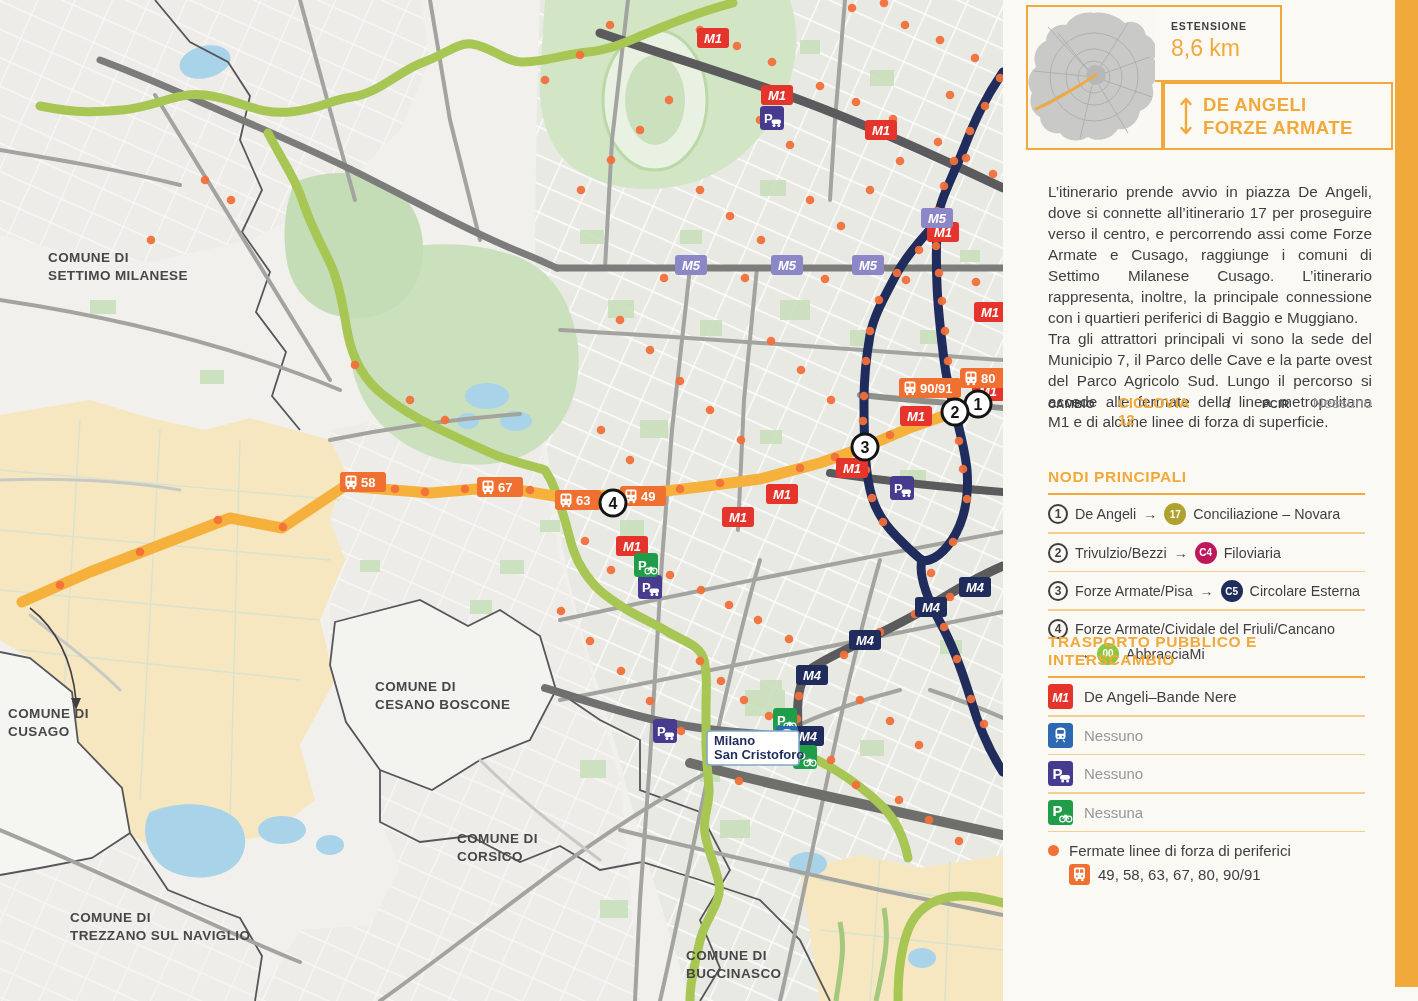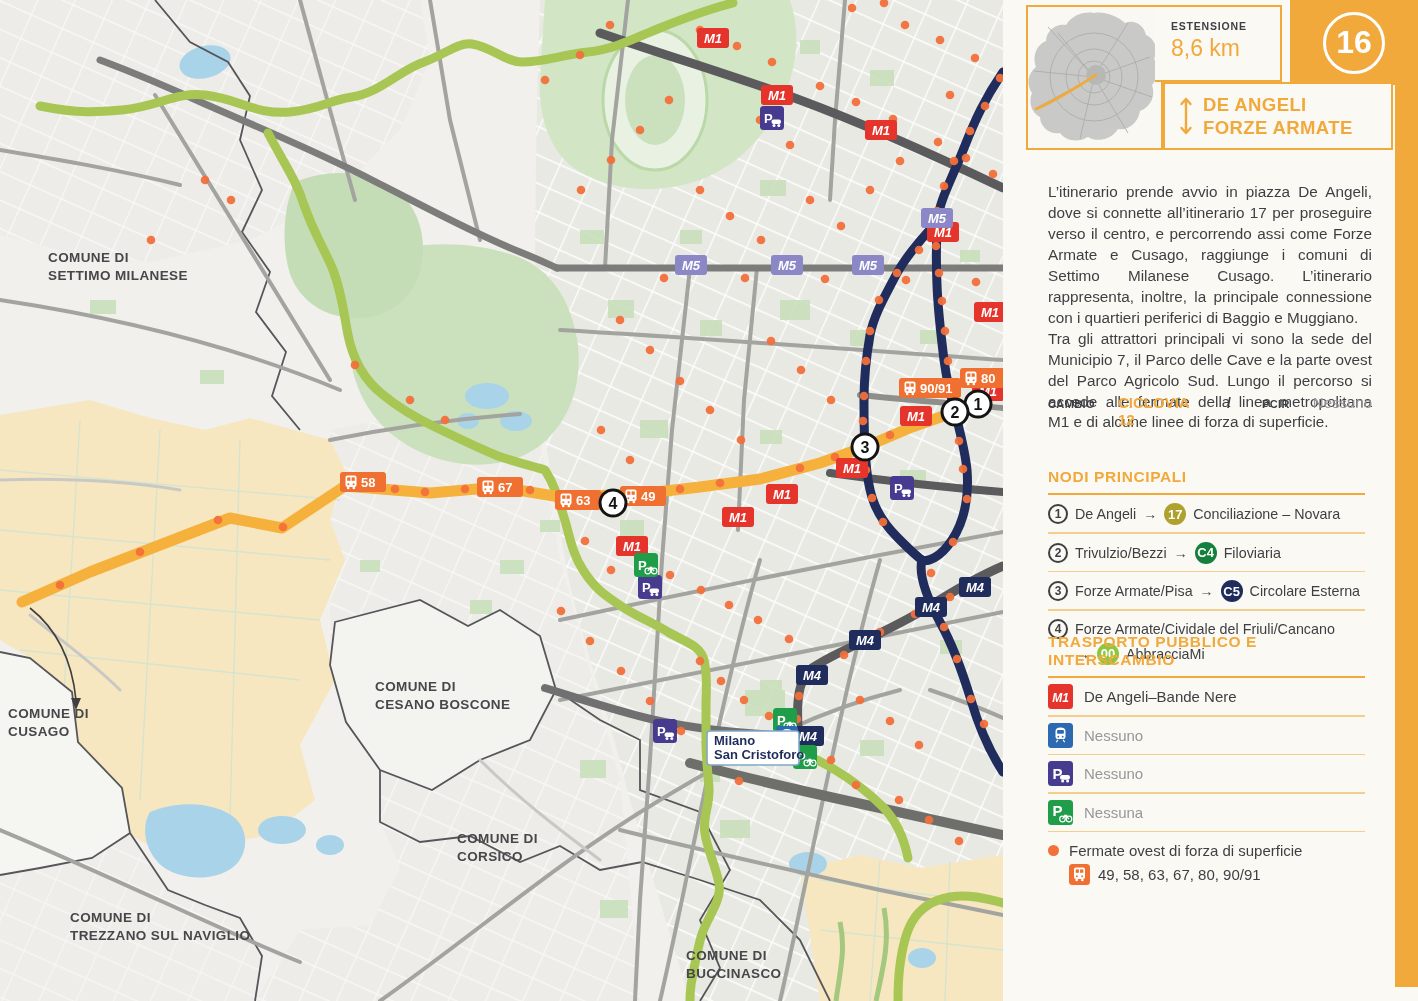--- a/index.html
+++ b/index.html
@@ -32,21 +32,21 @@
   .pcir-val{font-size:15px;color:var(--muted)}
   .section{position:absolute;left:45px;width:317px}
   .sec-nodi{top:468px}.sec-tp{top:633px}
   .sec-head{font-size:15.5px;font-weight:bold;color:var(--accent);letter-spacing:.6px}
   .sec-rule{height:2px;background:var(--accent);margin-top:7px}
   .sep{height:1.5px;background:var(--sep)}
   .nodo{display:flex;align-items:center;gap:7px;padding:8px 0 7px;font-size:14.3px}
   .nodo.wrap{display:block}
   .nodo .l2{display:flex;align-items:center;gap:7px;margin:4px 0 0 28px}
   .nodo-num{flex:none;width:20px;height:20px;border:2px solid var(--text);border-radius:50%;display:inline-flex;align-items:center;justify-content:center;font-weight:bold;font-size:12px}
-  .nodo-badge{flex:none;width:22px;height:22px;border-radius:50%;color:#fff;font-weight:bold;font-size:13px;display:inline-flex;align-items:center;justify-content:center}
+  .nodo-badge{flex:none;width:22px;height:22px;border-radius:50%;color:#fff;font-weight:bold;font-size:10px;display:inline-flex;align-items:center;justify-content:center}
   .arr{font-size:14px}
   .tp-row{display:flex;align-items:center;gap:11px;padding:6px 0;font-size:15px}
   .tp-row .muted{color:var(--muted)}
   .tp-ic{flex:none;width:25px;height:25px}
   .fermate{padding-top:10px}
   .f-head{display:flex;align-items:center;gap:10px;font-size:15px}
   .f-dot{flex:none;width:11px;height:11px;border-radius:50%;background:var(--dot)}
   .f-sub{display:flex;align-items:center;gap:8px;margin:5px 0 0 21px;font-size:15px}
   .f-sub svg{flex:none}
 
@@ -533,23 +533,20 @@
         <circle cx="68" cy="68" r="10" fill="#B7B7B6"></circle>
         <path d="M8,102 C25,95 40,85 52,78 C60,73 64,70 68,68" stroke="#F2A93C" stroke-width="2.8" fill="none" stroke-linecap="round"></path>
       </svg>
     </div>
 
     <div class="ext-box">
       <div class="ext-label">ESTENSIONE</div>
       <div class="ext-value">8,6 km</div>
     </div>
 
-    <div class="num-box">
-      <div class="num-circle">16</div>
-    </div>
 
     <div class="title-box">
       <svg width="14" height="46" viewBox="0 0 14 46">
         <path d="M7,6 V40 M7,6 L2.5,11 M7,6 L11.5,11 M7,40 L2.5,35 M7,40 L11.5,35" stroke="#F2A93C" stroke-width="2.4" fill="none" stroke-linecap="round"></path>
       </svg>
       <div class="title-lines">
         <div>DE ANGELI</div>
         <div>FORZE ARMATE</div>
       </div>
     </div>
@@ -574,21 +571,21 @@
             <span>De Angeli</span>
             <span class="arr">→</span>
             <span class="nodo-badge" style="background:#AFA12E">17</span>
             <span>Conciliazione – Novara</span>
           </div>
           <div class="sep"></div>
           <div class="nodo">
             <span class="nodo-num">2</span>
             <span>Trivulzio/Bezzi</span>
             <span class="arr">→</span>
-            <span class="nodo-badge" style="background:#15803d">C4</span>
+            <span class="nodo-badge" style="background:#be185d">C4</span>
             <span>Filoviaria</span>
           </div>
           <div class="sep"></div>
           <div class="nodo">
             <span class="nodo-num">3</span>
             <span>Forze Armate/Pisa</span>
             <span class="arr">→</span>
             <span class="nodo-badge" style="background:#1F2C5C">C5</span>
             <span>Circolare Esterna</span>
           </div>
@@ -646,21 +643,21 @@
                 <circle cx="21" cy="19" r="2.8" stroke="#fff" stroke-width="1.2" fill="none"></circle>
                 <path d="M14.5,19 L17,15.3 L21,19 M16.2,15.3 h3" stroke="#fff" stroke-width="1.2" fill="none"></path>
               </svg></span>
             <span class="muted">Nessuna</span>
           </div>
           <div class="sep"></div>
         </div>
       <div class="fermate">
         <div class="f-head">
           <span class="f-dot"></span>
-          <span>Fermate ovest di forza di superficie</span>
+          <span>Fermate linee di forza di periferici</span>
         </div>
         <div class="f-sub">
           <svg width="21" height="21" viewBox="0 0 21 21">
             <rect width="21" height="21" rx="3.5" fill="#EF7030"></rect>
             <use href="#ic-bus" x="2.5" y="2" width="16" height="16"></use>
           </svg>
           <span>49, 58, 63, 67, 80, 90/91</span>
         </div>
       </div>
     </div>

